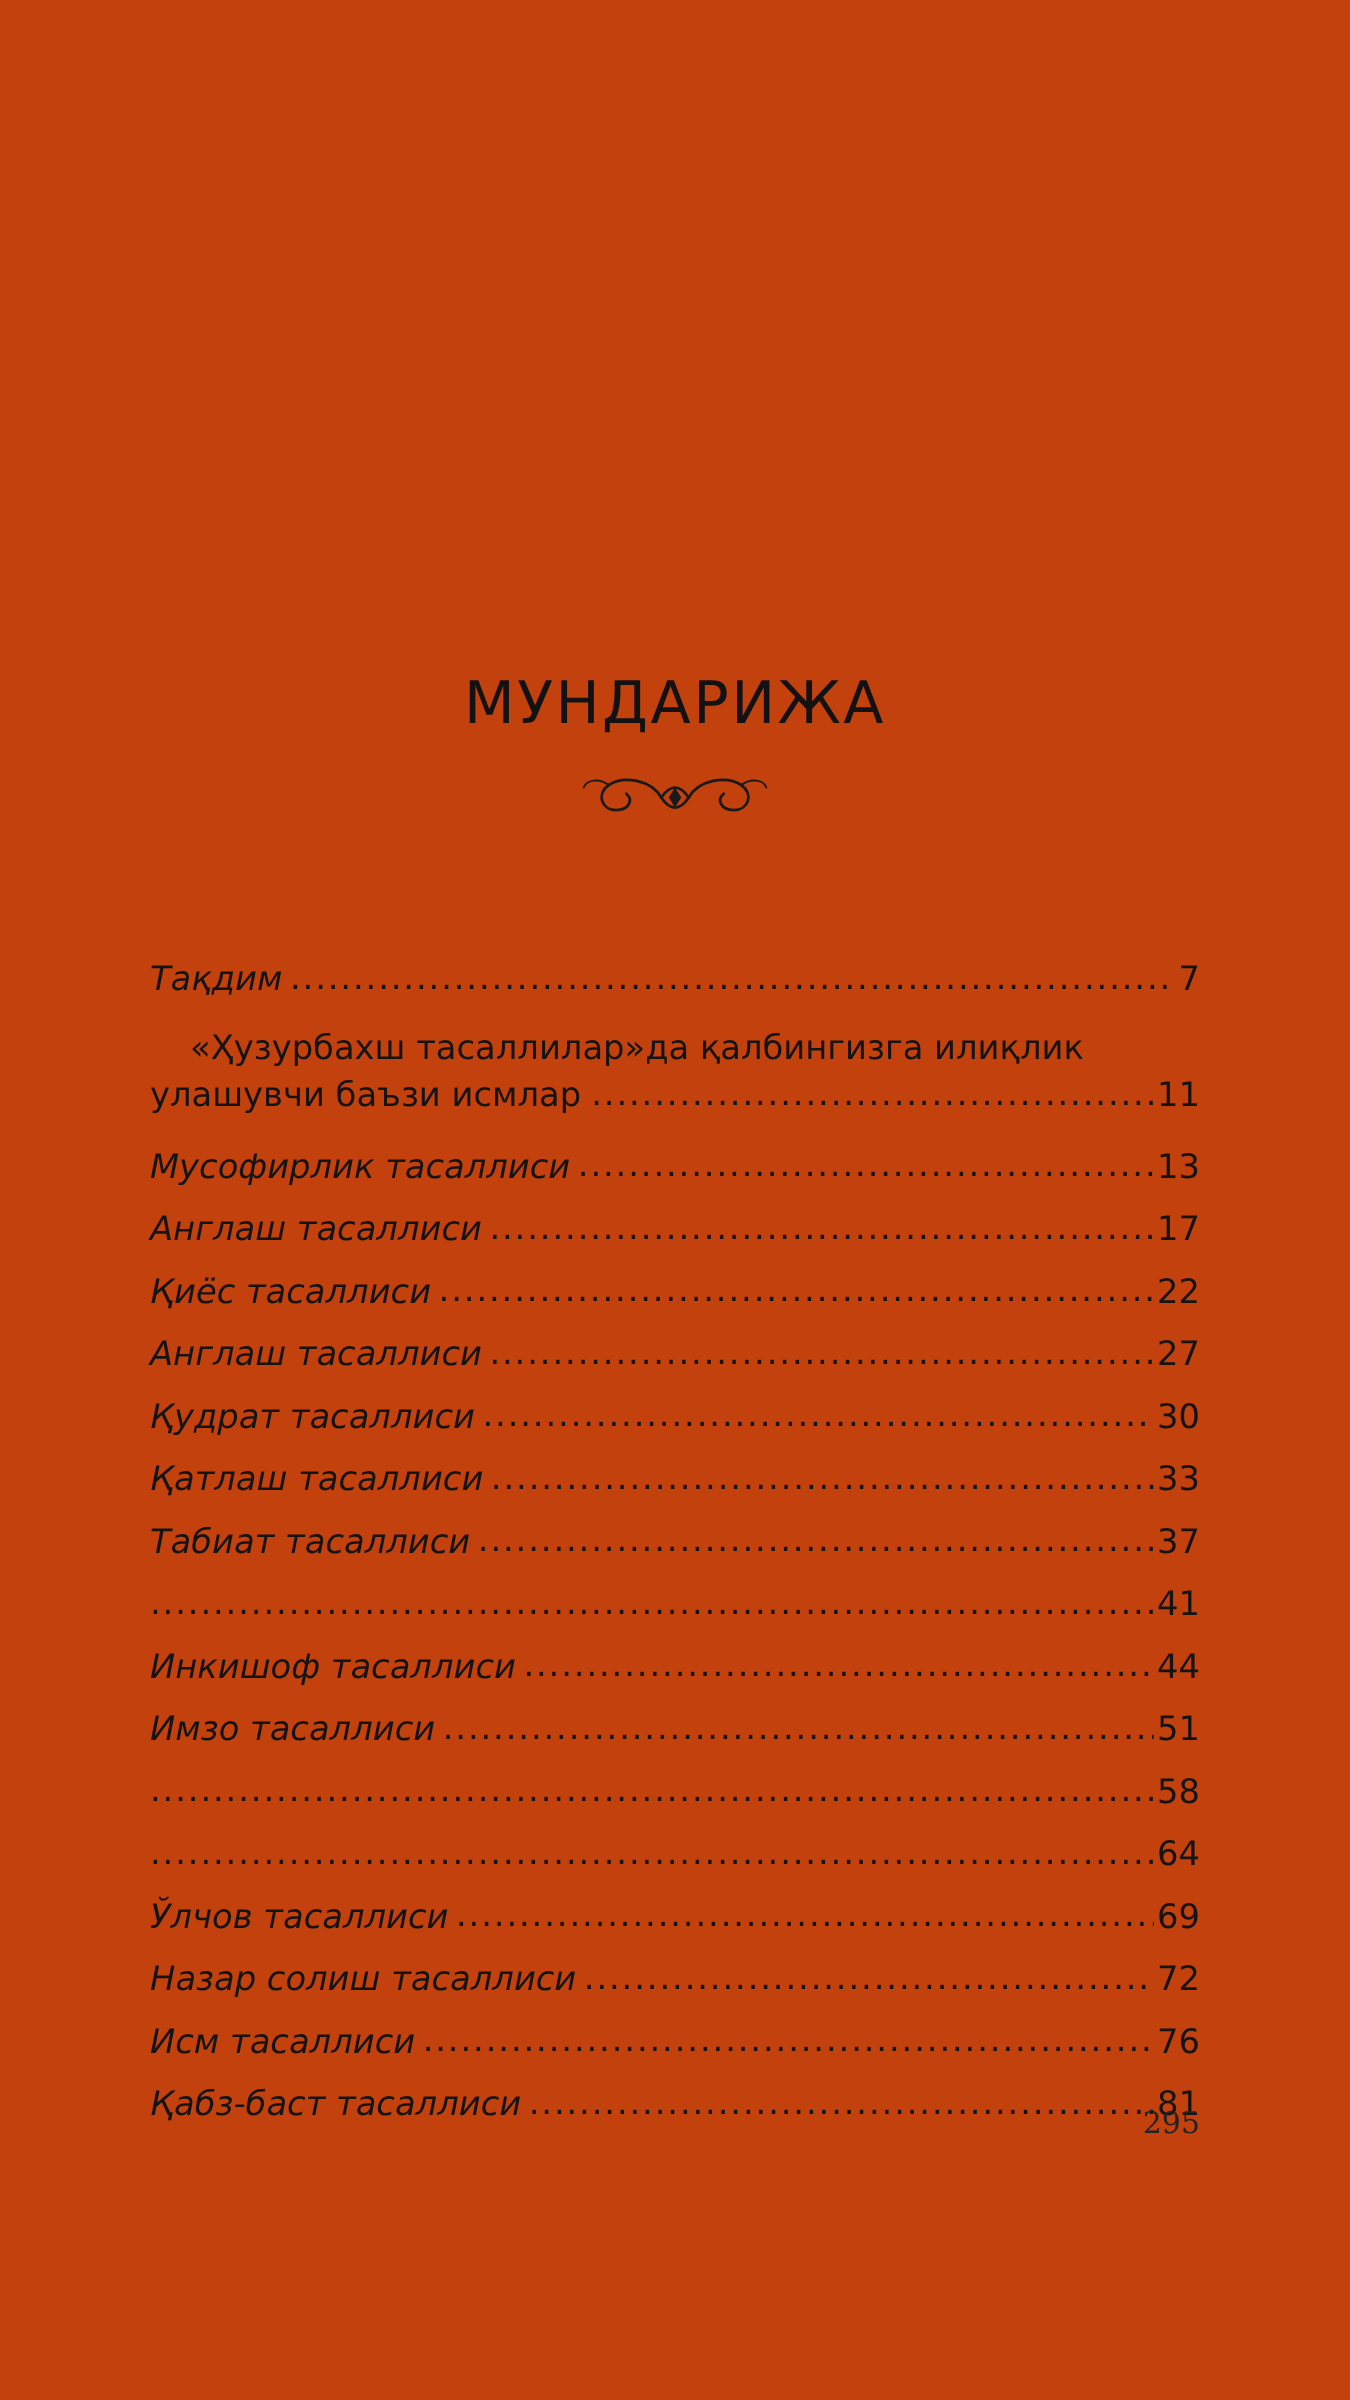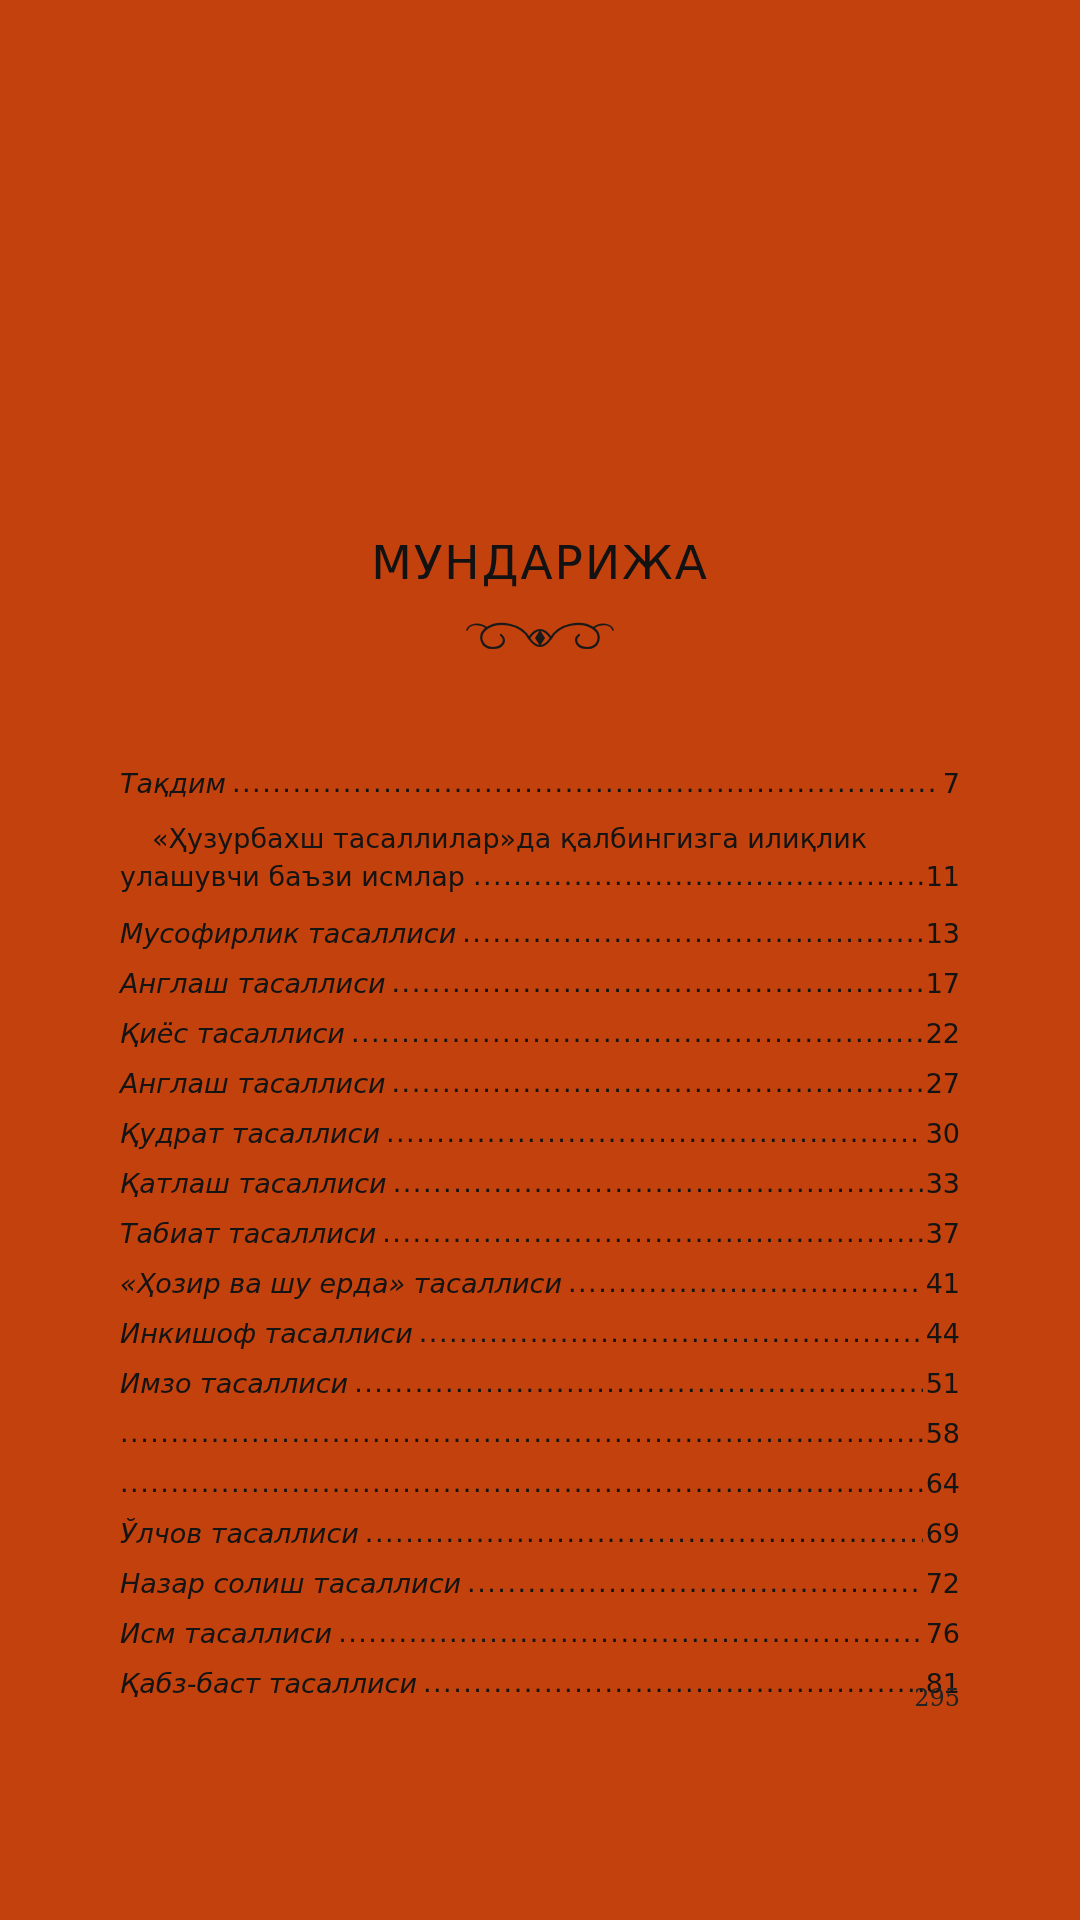--- a/index.html
+++ b/index.html
@@ -208,21 +208,20 @@
       <span class="page-num">33</span>
     </div>
 
     <div class="toc-entry">
       <span class="label">Табиат тасаллиси</span>
       <span class="dots">..................................................................................................</span>
       <span class="page-num">37</span>
     </div>
 
     <div class="toc-entry">
-      <span class="label">«Ҳозир ва шу ерда» тасаллиси</span>
       <span class="dots">..................................................................................................</span>
       <span class="page-num">41</span>
     </div>
 
     <div class="toc-entry">
       <span class="label">Инкишоф тасаллиси</span>
       <span class="dots">..................................................................................................</span>
       <span class="page-num">44</span>
     </div>
 

